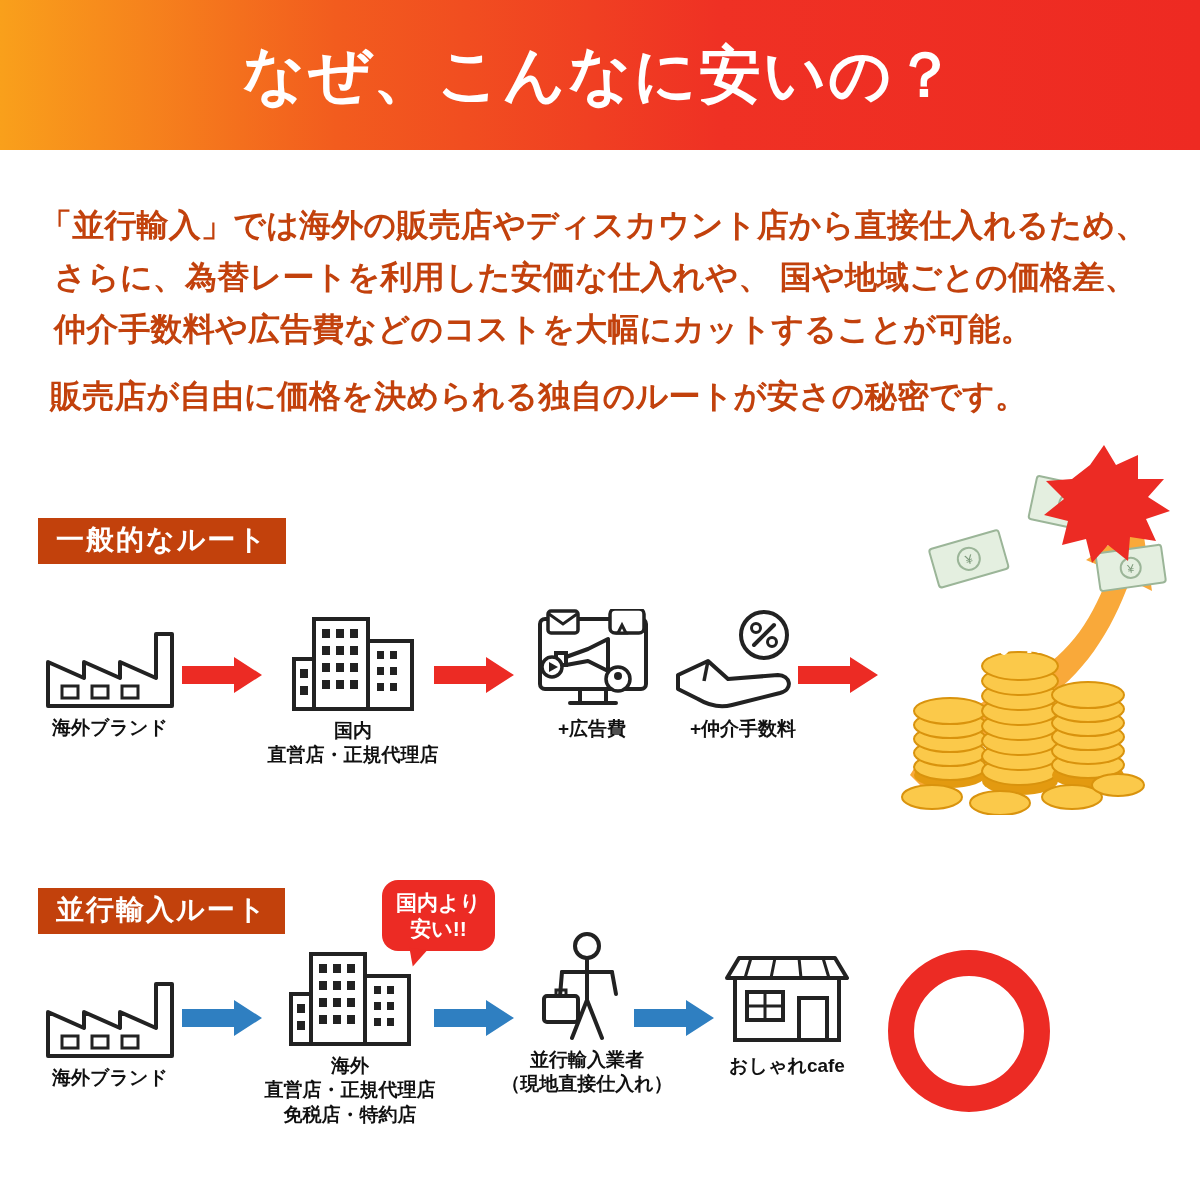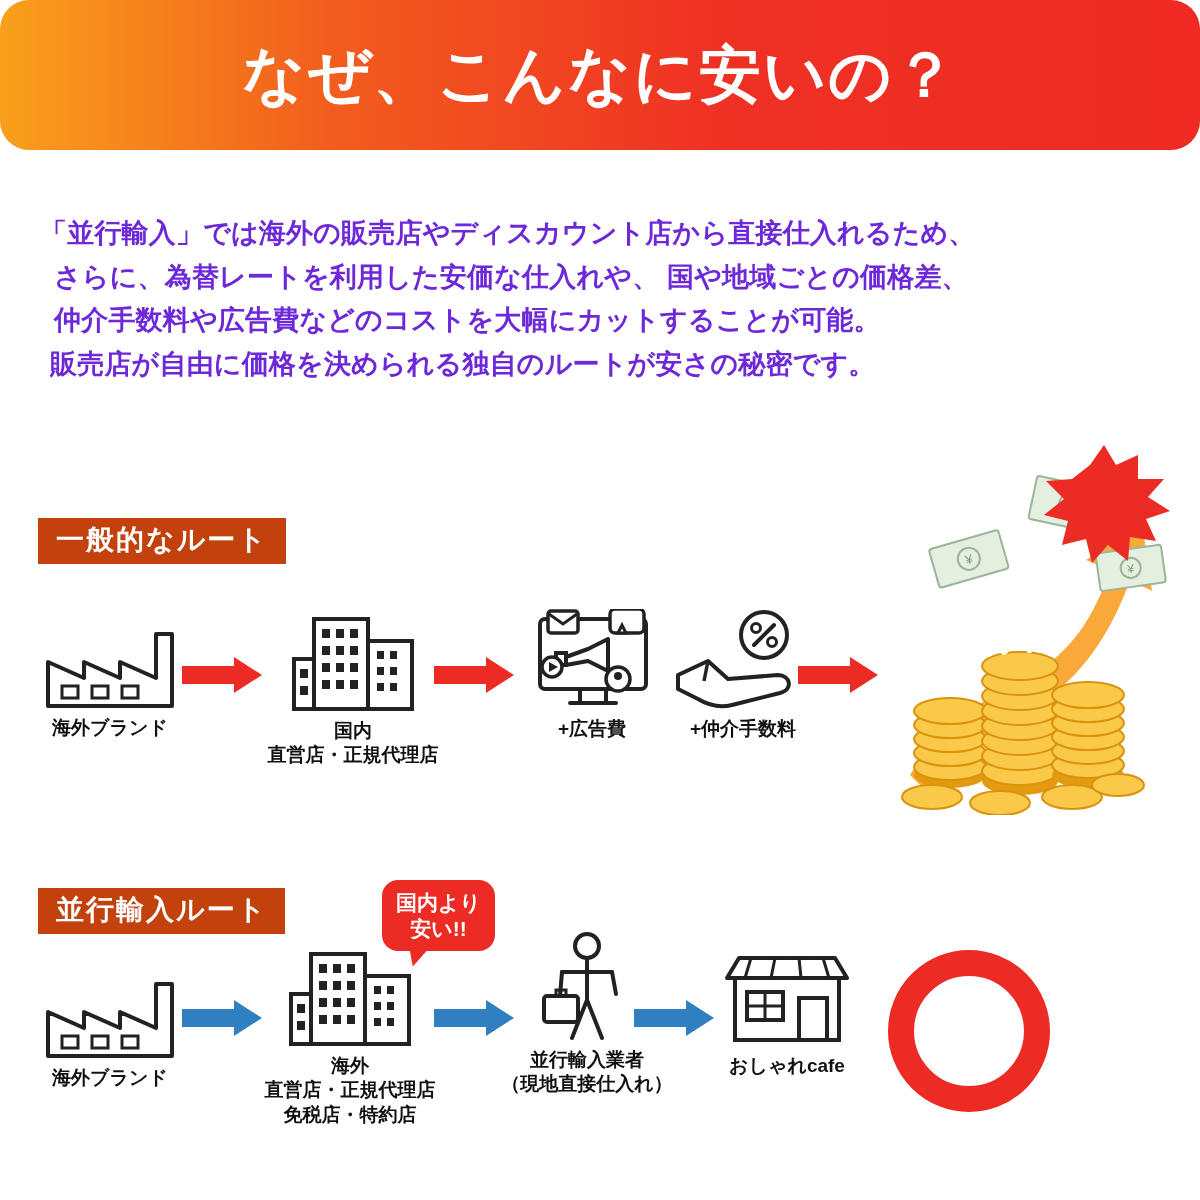--- a/index.html
+++ b/index.html
@@ -6,34 +6,34 @@
   body{
     width:1200px;height:1200px;
     background:#ffffff;
     font-family:"Liberation Sans","DejaVu Sans",sans-serif;
     position:relative;overflow:hidden;
   }
   
   .header{
     width:1200px;height:150px;
     background:linear-gradient(90deg,#f9a01b 0%,#f25c1e 28%,#ef3124 60%,#ee2a22 100%);
-    display:flex;align-items:center;justify-content:center;border-radius:29px;
+    display:flex;align-items:center;justify-content:center;
   }
   .header-title{
     color:#ffffff;
     font-size:62px;
     font-weight:bold;
     letter-spacing:2px;
     text-align:center;
     line-height:1;
   }
   
   .lead{
-    position:absolute;left:40px;top:212px;width:1120px;
-    font-size:27px;line-height:1.62;color:#6d28d9;font-weight:bold;
+    position:absolute;left:40px;top:200px;width:1120px;
+    font-size:32px;line-height:1.62;color:#c2410c;font-weight:bold;
     letter-spacing:0.2px;
   }
   .lead div{white-space:nowrap;}
   
   .seclabel{
     position:absolute;
     background:#c2410c;color:#ffffff;
     font-size:28px;font-weight:bold;
     padding:8px 18px 10px 18px;
     letter-spacing:2px;
@@ -84,21 +84,21 @@
 <body>
 
 <div class="header">
   <div class="header-title">なぜ、こんなに安いの？</div>
 </div>
 
 <div class="lead">
   <div>「並行輸入」では海外の販売店やディスカウント店から直接仕入れるため、</div>
   <div style="padding-left:14px;">さらに、為替レートを利用した安価な仕入れや、 国や地域ごとの価格差、</div>
   <div style="padding-left:14px;">仲介手数料や広告費などのコストを大幅にカットすることが可能。</div>
-  <div style="padding-left:10px;">販売店が自由に価格を決められる独自のルートが安さの秘密です。</div>
+  <div style="padding-left:10px;margin-top:16px;">販売店が自由に価格を決められる独自のルートが安さの秘密です。</div>
 </div>
 
 <div class="seclabel" id="label-normal">一般的なルート</div>
 
 <div class="row" id="row-normal">
 
   <div class="node" style="left:20px;top:25px;width:180px;">
     <svg class="icon" width="140" height="90" viewBox="0 0 140 90">
       <path d="M8 86 L8 42 L44 58 L44 42 L80 58 L80 42 L116 58 L116 14 L132 14 L132 86 Z" fill="none" stroke="#222" stroke-width="4" stroke-linejoin="round"></path>
       <rect x="22" y="66" width="16" height="12" fill="none" stroke="#222" stroke-width="3"></rect>

